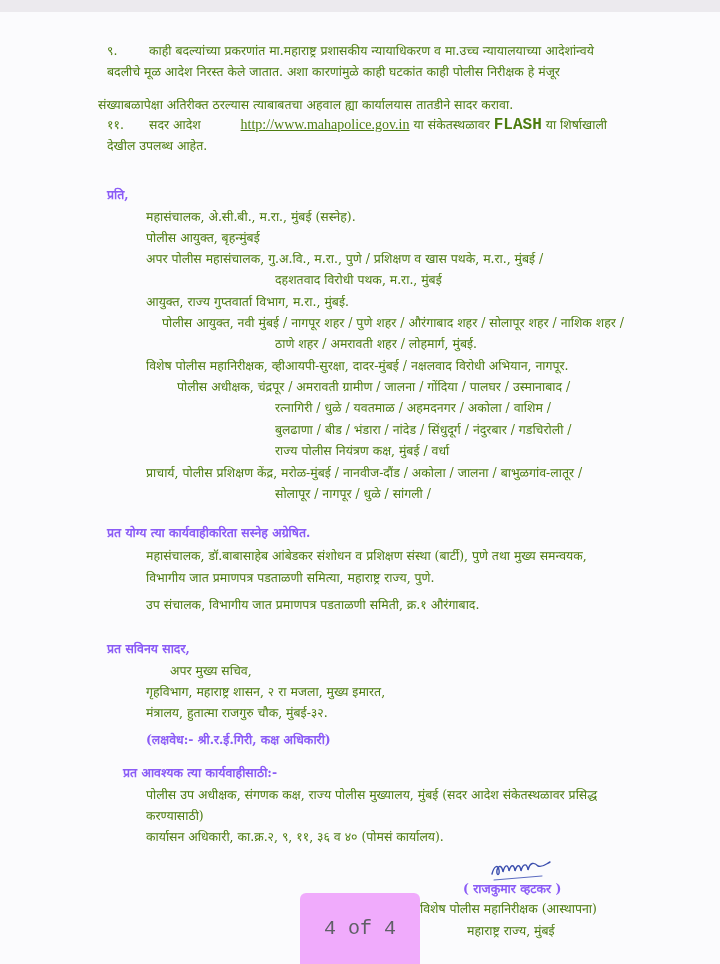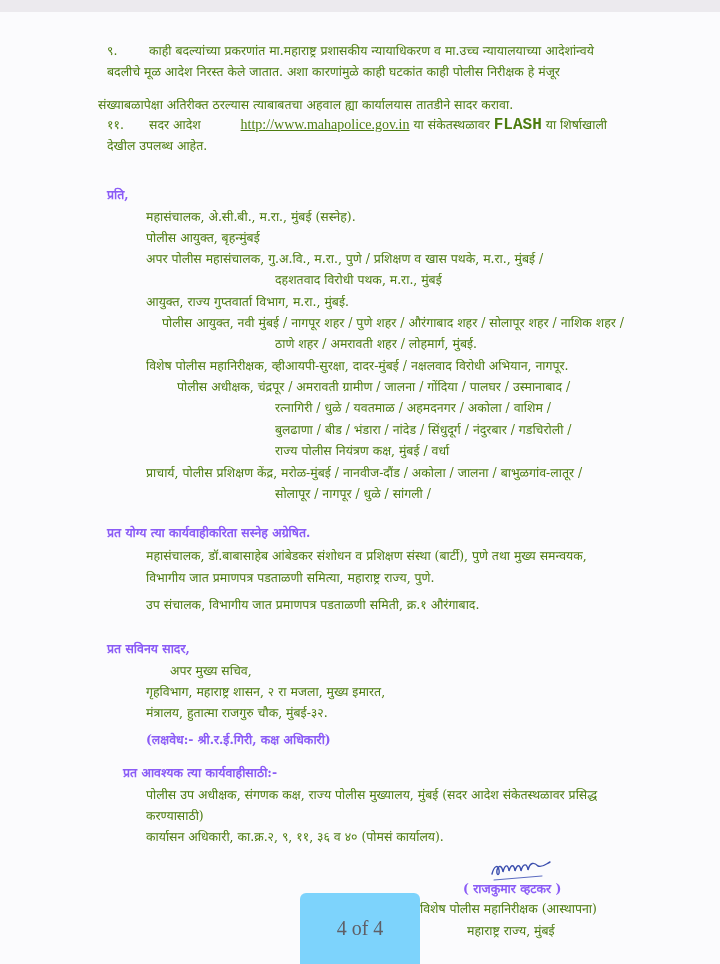--- a/index.html
+++ b/index.html
@@ -20,23 +20,23 @@
   .t { position: absolute; white-space: nowrap; font-size: 12.4px; line-height: 18px; color: #4d7c0f; }
   .b { font-weight: bold; color: #8b5cf6; }
   .url { text-decoration: underline; font-family: "Liberation Serif", serif; font-size: 14px; padding-left: 36px; }
   .flash { font-weight: bold; font-family: Liberation Mono, monospace; font-size: 16px; }
   .num { display: inline-block; width: 42px; }
   .sig {
     position: absolute; left: 488px; top: 842px; width: 70px; height: 30px;
   }
   .pill {
     position: absolute; left: 300px; top: 893px; width: 120px; height: 71px;
-    background: #7dd3fc; border-radius: 6px 6px 0 0;
+    background: #f0abfc; border-radius: 6px 6px 0 0;
     display: flex; align-items: center; justify-content: center;
-    font-family: Liberation Serif, serif;
+    font-family: Liberation Mono, monospace;
     font-size: 20px; color: #5f5f66;
   }
 </style>
 </head>
 <body>
 
 <div class="top-band"></div>
 
 <div class="page">
 

